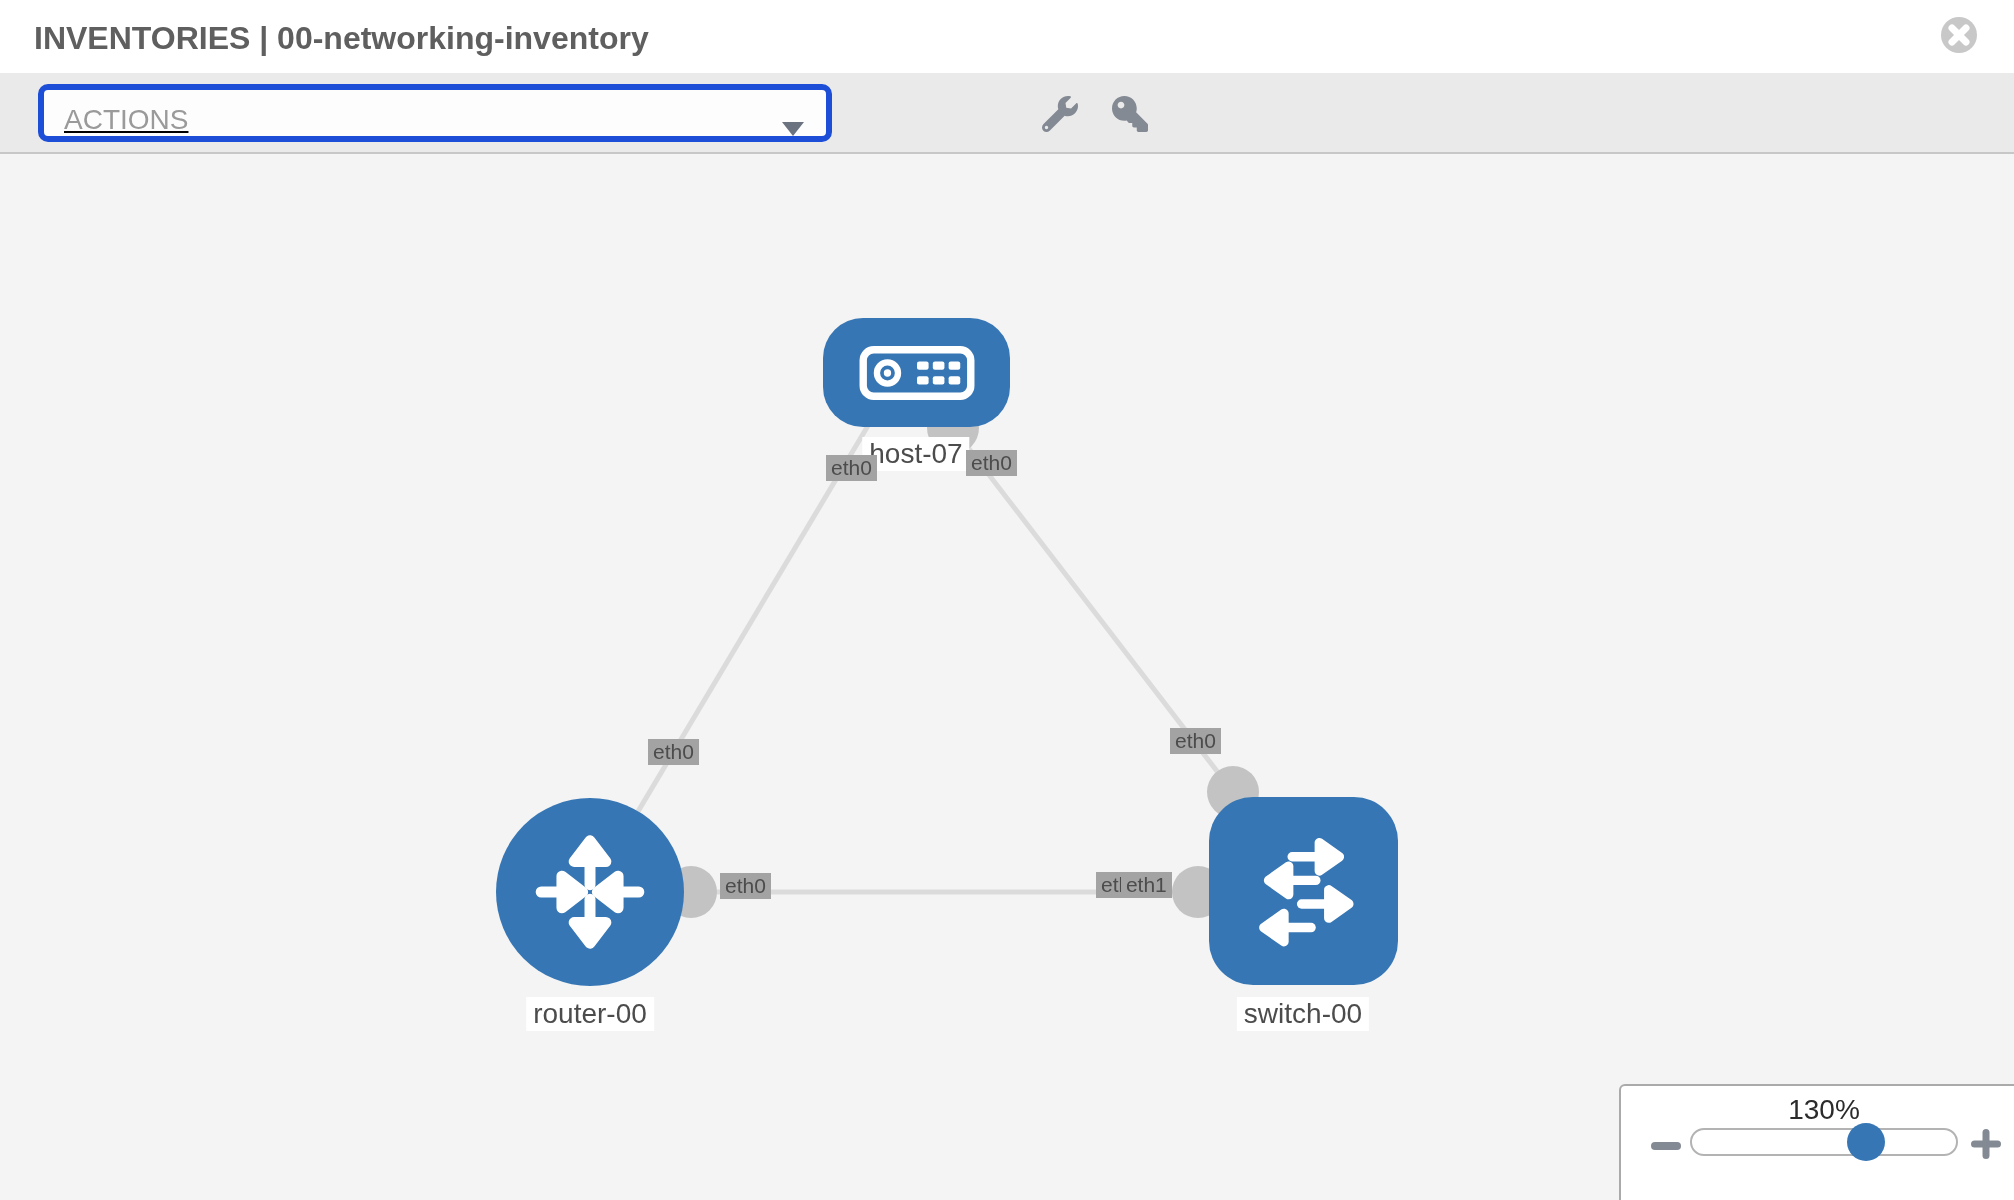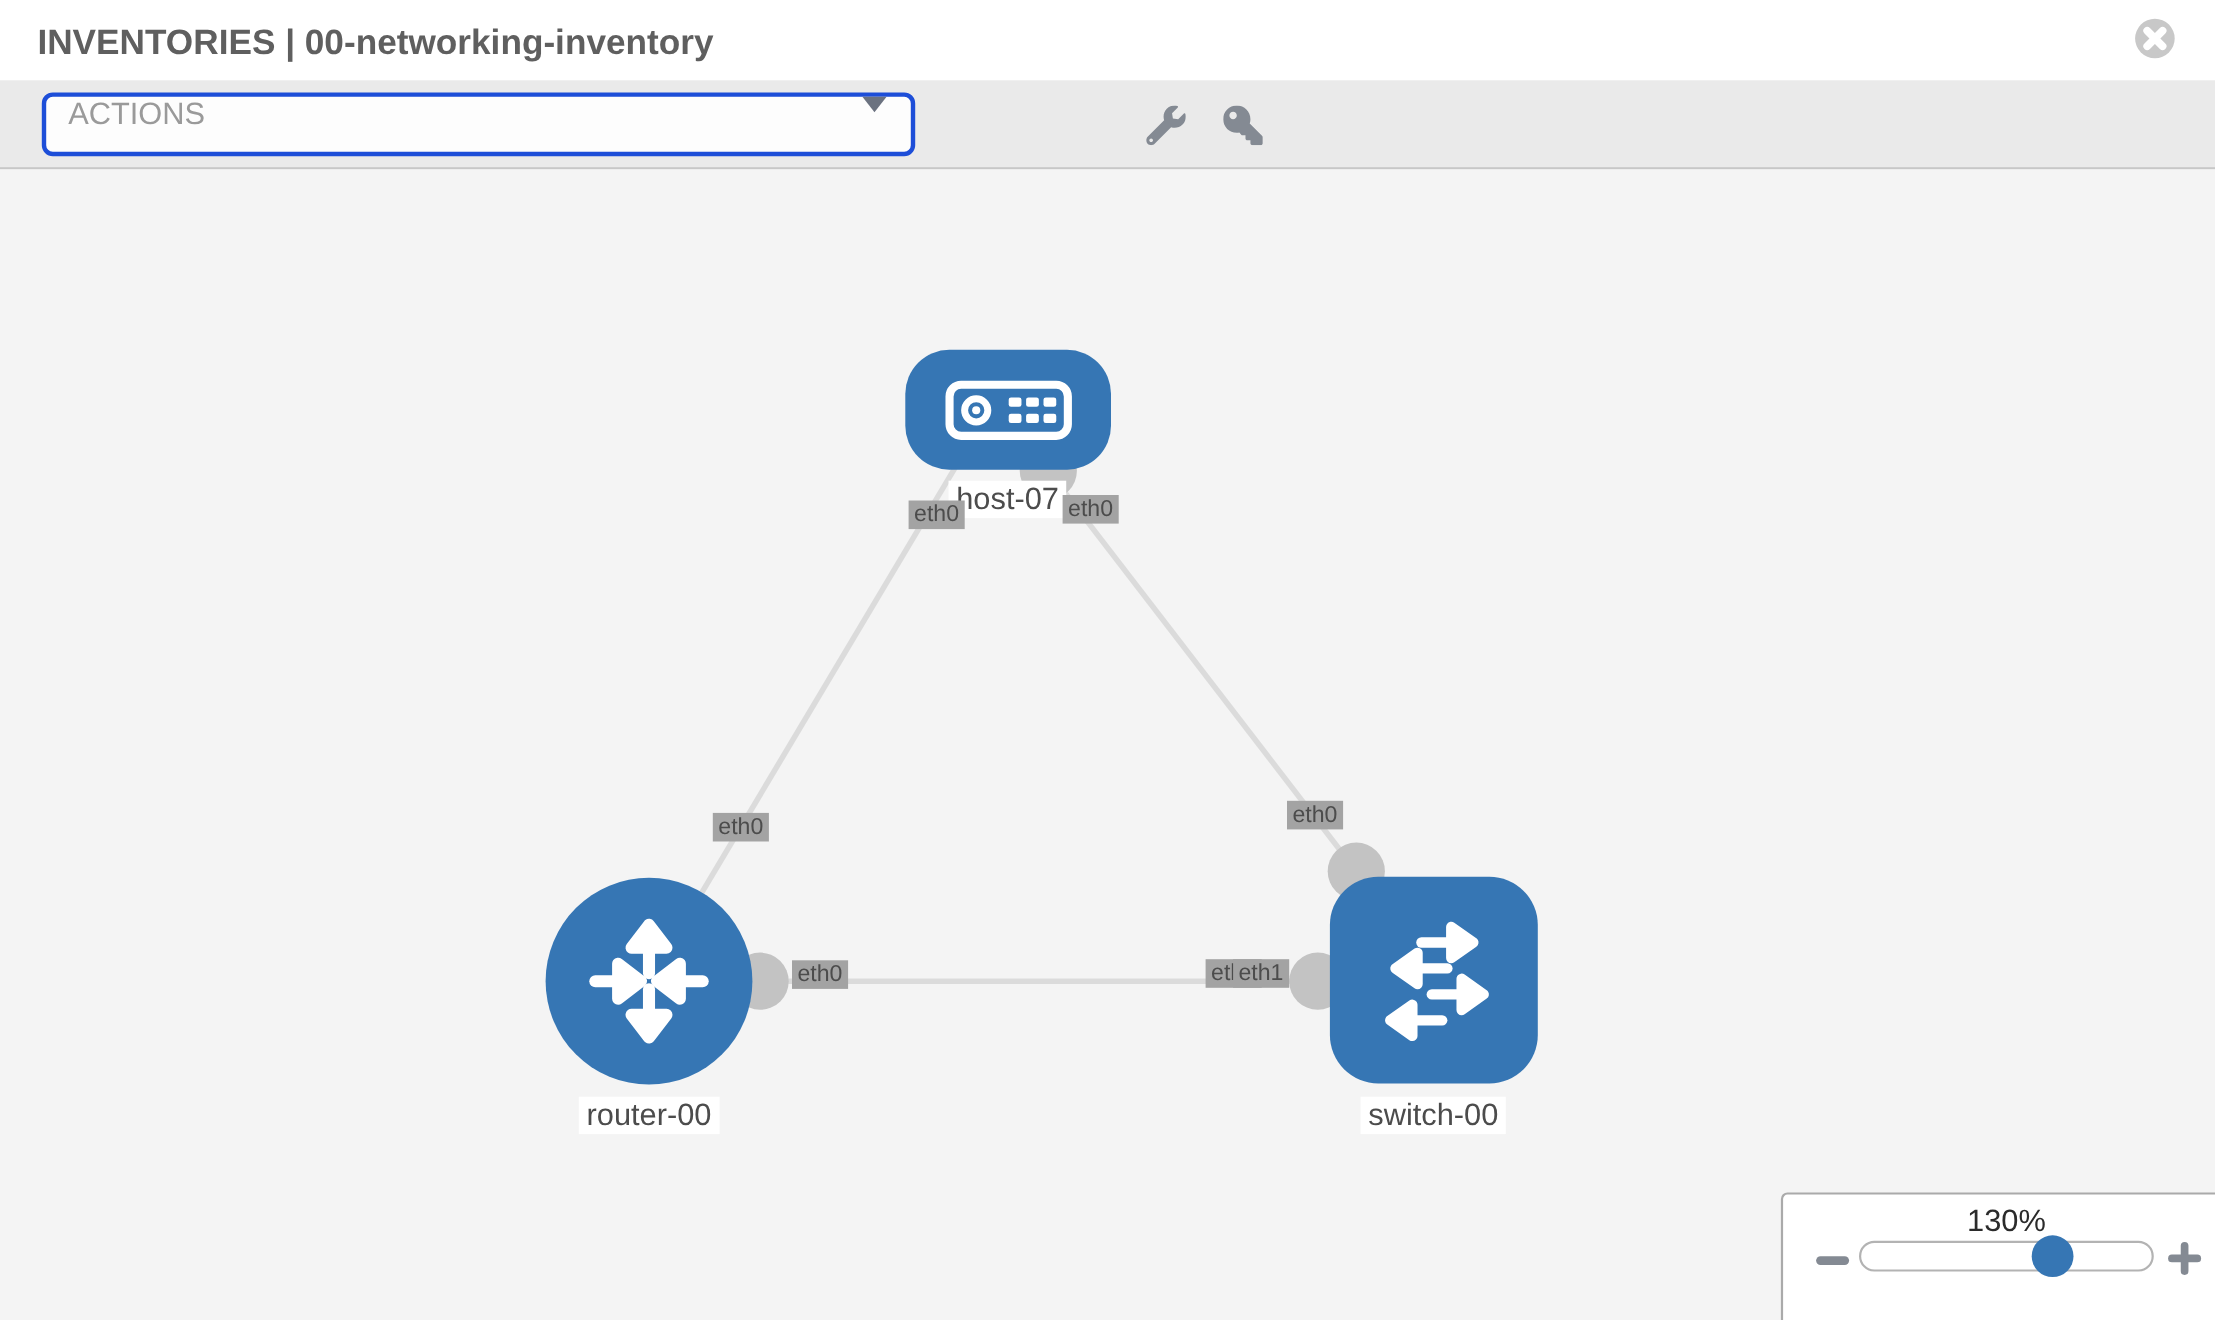--- a/index.html
+++ b/index.html
@@ -9,21 +9,21 @@
 
   
   .header { position:absolute; left:0; top:0; width:2014px; height:73px; background:#ffffff; }
   .page-title { position:absolute; left:34px; top:20px; font-size:32px; font-weight:bold; color:#5f5f5f; }
   .close-btn { position:absolute; left:1938px; top:14px; width:42px; height:42px; cursor:pointer; border:none; background:transparent; }
 
   
   .toolbar { position:absolute; left:0; top:73px; width:2014px; height:81px;
              background:#eaeaea; border-bottom:2px solid #c7c7c7; }
   .combo { position:absolute; top:11px; height:58px; background:#fdfdfd;
-           border:4px solid #1d4ed8; border-radius:10px; display:flex; align-items:flex-start; }
+           border:6px solid #1d4ed8; border-radius:10px; display:flex; align-items:flex-end;text-decoration:underline; }
   .combo-actions { left:38px; width:794px; }
   .combo-search  { left:1182px; width:796px; }
   .combo-label { margin-left:20px; font-size:28px; color:#9a9a9a; flex:1; }
   .search-input { flex:1; height:100%; border:none; outline:none; background:transparent;
                   margin-left:20px; font-size:28px; color:#6b6b6b; font-family:"Liberation Sans",sans-serif; }
   .search-input::placeholder { color:#9a9a9a; opacity:1; }
   .caret { width:0; height:0; border-left:11px solid transparent; border-right:11px solid transparent;
            border-top:14px solid #6b7280; margin-right:22px; }
   .tool-btn { position:absolute; top:19px; width:44px; height:44px; border:none; background:transparent;
               cursor:pointer; display:flex; align-items:center; justify-content:center; }

